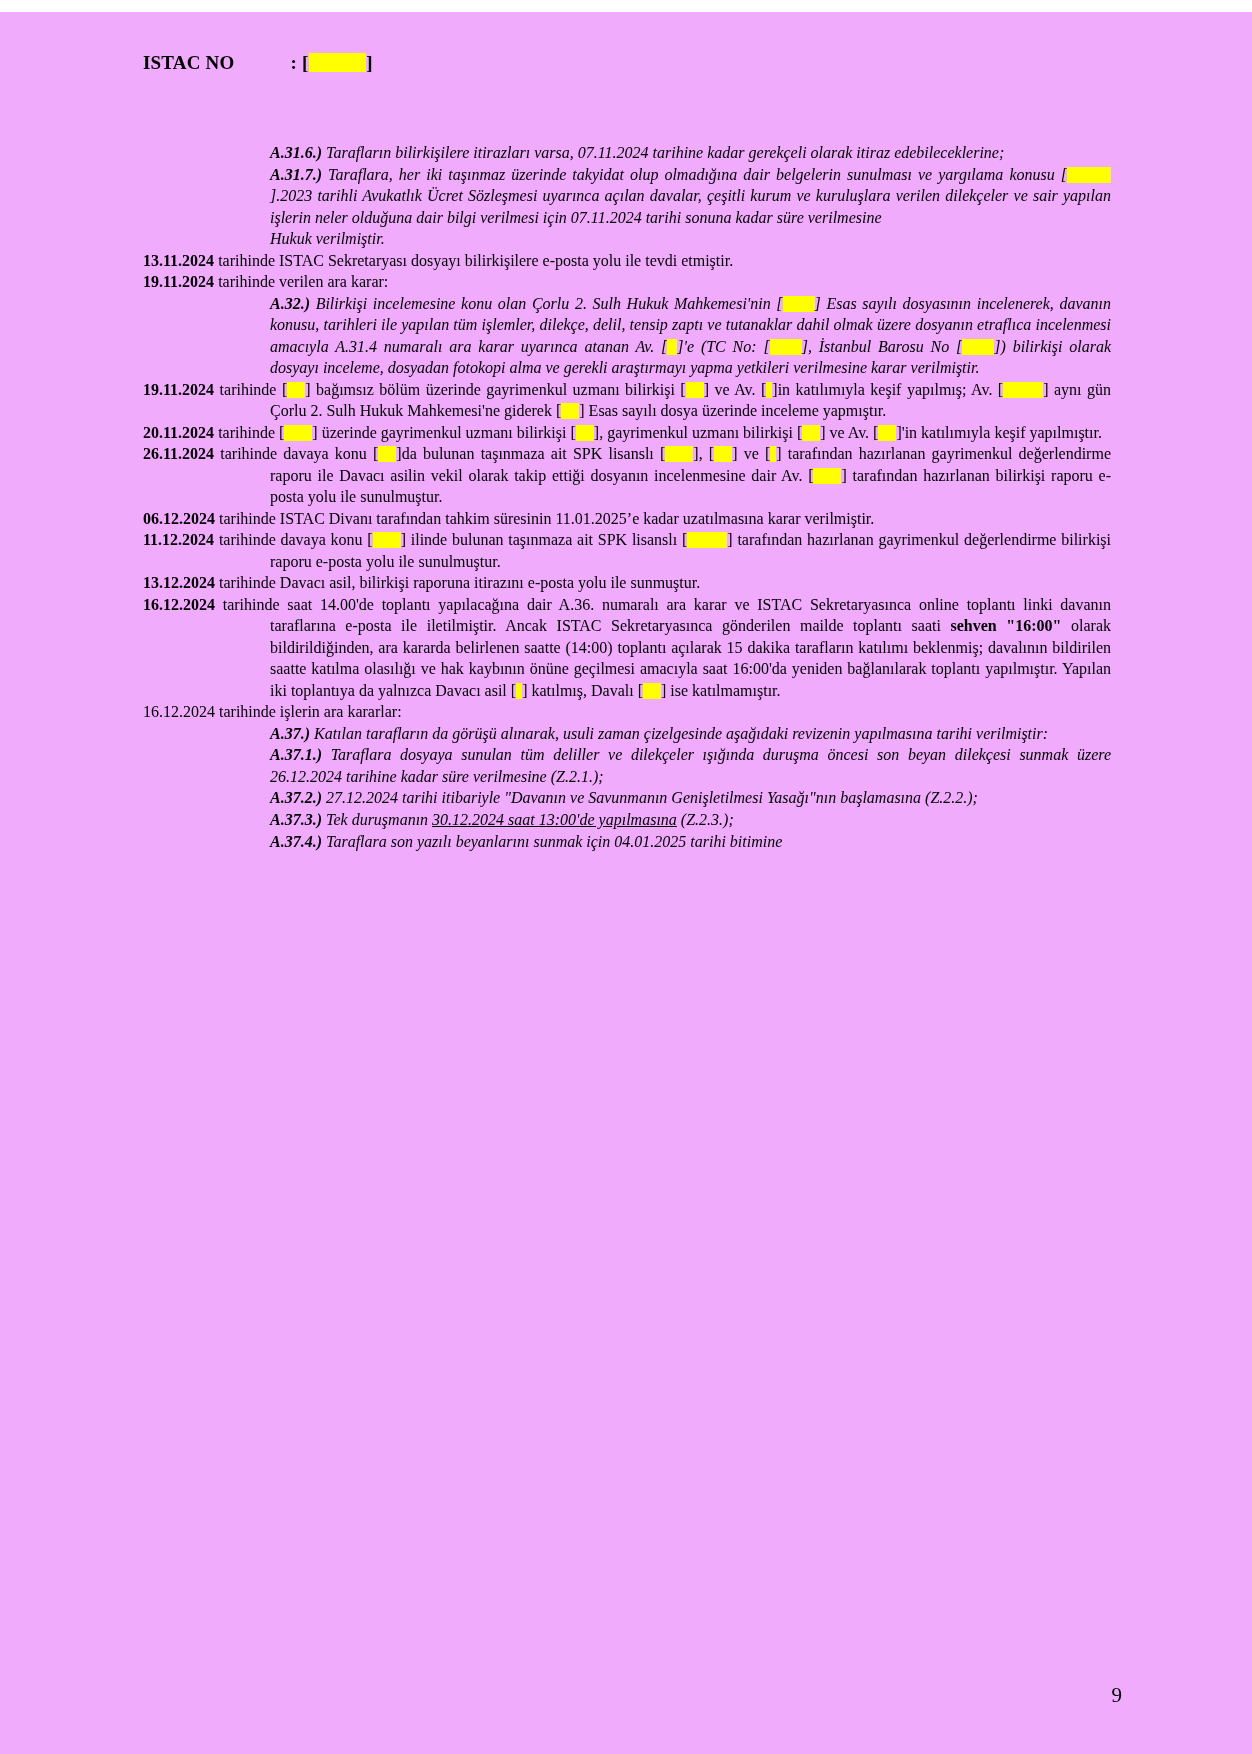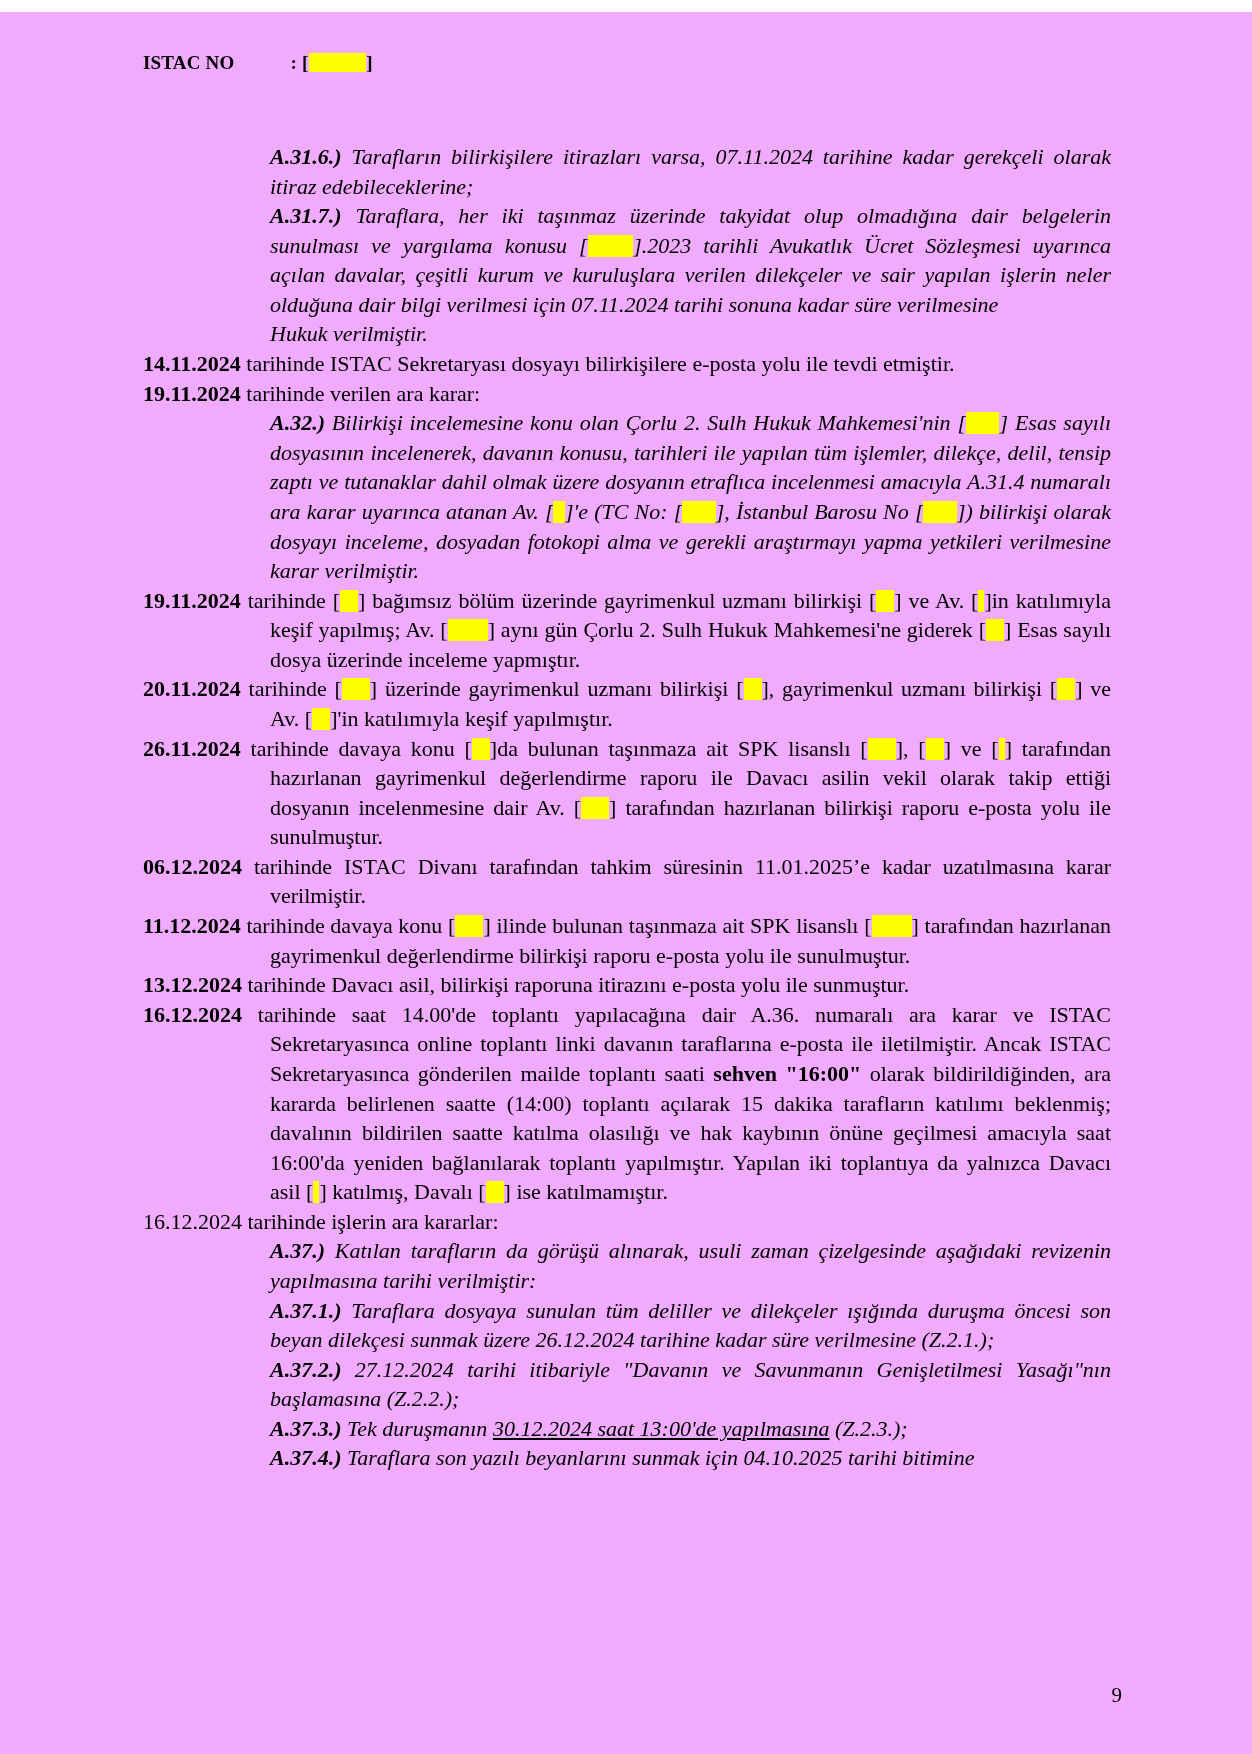--- a/index.html
+++ b/index.html
@@ -36,21 +36,21 @@
     display: inline-block;
     width: 56px;
   }
 
   
   .content {
     position: absolute;
     top: 130px;
     left: 143px;
     width: 968px;
-    font-size: 22px;
+    font-size: 16px;
     line-height: 1.345;
   }
 
   
   .decision {
     margin: 0 0 0 127px;
     text-align: justify;
     font-style: italic;
     text-indent: 0;
   }
@@ -114,21 +114,21 @@
   </div>
 
   <div class="content">
 
     <p class="decision"><span class="lbl">A.31.6.)</span><span> Tarafların bilirkişilere itirazları varsa, 07.11.2024 tarihine kadar gerekçeli olarak itiraz edebileceklerine;</span></p>
 
     <p class="decision"><span class="lbl">A.31.7.)</span><span> Taraflara, her iki taşınmaz üzerinde takyidat olup olmadığına dair belgelerin sunulması ve yargılama konusu </span><span class="brk">[</span><span class="redact w3"> </span><span class="brk">]</span><span>.2023 tarihli Avukatlık Ücret Sözleşmesi uyarınca açılan davalar, çeşitli kurum ve kuruluşlara verilen dilekçeler ve sair yapılan işlerin neler olduğuna dair bilgi verilmesi için  07.11.2024 tarihi sonuna kadar süre verilmesine</span></p>
 
     <p class="decision"><span>Hukuk verilmiştir.</span></p>
 
-    <p class="entry"><span class="date">14.11.2024</span><span class="entry-body"> tarihinde ISTAC Sekretaryası dosyayı bilirkişilere e-posta yolu ile tevdi etmiştir.</span></p>
+    <p class="entry"><span class="date">13.11.2024</span><span class="entry-body"> tarihinde ISTAC Sekretaryası dosyayı bilirkişilere e-posta yolu ile tevdi etmiştir.</span></p>
 
     <p class="entry"><span class="date">19.11.2024</span><span class="entry-body"> tarihinde verilen ara karar:</span></p>
 
     <p class="decision"><span class="lbl">A.32.)</span><span> Bilirkişi incelemesine konu olan Çorlu 2. Sulh Hukuk Mahkemesi'nin </span><span class="brk">[</span><span class="redact w2"> </span><span class="brk">]</span><span> Esas sayılı dosyasının incelenerek, davanın konusu, tarihleri ile yapılan tüm işlemler, dilekçe, delil, tensip zaptı ve tutanaklar dahil olmak üzere dosyanın etraflıca incelenmesi amacıyla A.31.4 numaralı ara karar uyarınca atanan  Av. </span><span class="brk">[</span><span class="redact half"> </span><span class="brk">]</span><span>'e (TC No: </span><span class="brk">[</span><span class="redact w2"> </span><span class="brk">]</span><span>, İstanbul Barosu No </span><span class="brk">[</span><span class="redact w2"> </span><span class="brk">]</span><span>) bilirkişi olarak dosyayı inceleme, dosyadan fotokopi alma ve  gerekli araştırmayı yapma yetkileri verilmesine karar verilmiştir.</span></p>
 
     <p class="entry"><span class="date">19.11.2024</span><span class="entry-body"> tarihinde </span><span class="brk">[</span><span class="redact w1"> </span><span class="brk">]</span><span class="entry-body"> bağımsız bölüm üzerinde gayrimenkul uzmanı bilirkişi </span><span class="brk">[</span><span class="redact w1"> </span><span class="brk">]</span><span class="entry-body"> ve Av. </span><span class="brk">[</span><span class="redact half"> </span><span class="brk">]</span><span class="entry-body">in katılımıyla keşif yapılmış; Av. </span><span class="brk">[</span><span class="redact w3"> </span><span class="brk">]</span><span class="entry-body"> aynı gün Çorlu 2. Sulh Hukuk Mahkemesi'ne giderek </span><span class="brk">[</span><span class="redact w1"> </span><span class="brk">]</span><span class="entry-body"> Esas sayılı dosya üzerinde inceleme yapmıştır.</span></p>
 
     <p class="entry"><span class="date">20.11.2024</span><span class="entry-body"> tarihinde </span><span class="brk">[</span><span class="redact w2"> </span><span class="brk">]</span><span class="entry-body"> üzerinde gayrimenkul uzmanı bilirkişi </span><span class="brk">[</span><span class="redact w1"> </span><span class="brk">]</span><span class="entry-body">, gayrimenkul uzmanı bilirkişi </span><span class="brk">[</span><span class="redact w1"> </span><span class="brk">]</span><span class="entry-body"> ve Av. </span><span class="brk">[</span><span class="redact w1"> </span><span class="brk">]</span><span class="entry-body">'in katılımıyla keşif yapılmıştır.</span></p>
 
     <p class="entry"><span class="date">26.11.2024</span><span class="entry-body"> tarihinde davaya konu </span><span class="brk">[</span><span class="redact w1"> </span><span class="brk">]</span><span class="entry-body">da bulunan taşınmaza ait SPK lisanslı </span><span class="brk">[</span><span class="redact w2"> </span><span class="brk">]</span><span class="entry-body">, </span><span class="brk">[</span><span class="redact w1"> </span><span class="brk">]</span><span class="entry-body"> ve </span><span class="brk">[</span><span class="redact half"> </span><span class="brk">]</span><span class="entry-body"> tarafından hazırlanan gayrimenkul değerlendirme raporu ile Davacı asilin vekil olarak takip ettiği dosyanın incelenmesine dair Av. </span><span class="brk">[</span><span class="redact w2"> </span><span class="brk">]</span><span class="entry-body"> tarafından hazırlanan bilirkişi raporu e-posta yolu ile sunulmuştur.</span></p>
@@ -144,19 +144,19 @@
     <p class="entry"><span class="date date-plain">16.12.2024</span><span class="entry-body"> tarihinde işlerin ara kararlar:</span></p>
 
     <p class="decision"><span class="lbl">A.37.)</span><span>      Katılan tarafların da görüşü alınarak, usuli zaman çizelgesinde aşağıdaki revizenin yapılmasına tarihi verilmiştir:</span></p>
 
     <p class="decision"><span class="lbl">A.37.1.)</span><span> Taraflara dosyaya sunulan tüm deliller ve dilekçeler ışığında duruşma öncesi son beyan dilekçesi sunmak üzere   26.12.2024 tarihine kadar süre verilmesine (Z.2.1.);</span></p>
 
     <p class="decision"><span class="lbl">A.37.2.)</span><span> 27.12.2024 tarihi itibariyle "Davanın ve Savunmanın Genişletilmesi Yasağı"nın başlamasına (Z.2.2.);</span></p>
 
     <p class="decision"><span class="lbl">A.37.3.)</span><span> Tek duruşmanın </span><span class="u">30.12.2024 saat 13:00'de yapılmasına</span><span> (Z.2.3.);</span></p>
 
-    <p class="decision"><span class="lbl">A.37.4.)</span><span>  Taraflara son yazılı beyanlarını sunmak için 04.10.2025 tarihi bitimine</span></p>
+    <p class="decision"><span class="lbl">A.37.4.)</span><span>  Taraflara son yazılı beyanlarını sunmak için 04.01.2025 tarihi bitimine</span></p>
 
   </div>
 
   <div class="page-number">9</div>
 
 </div>
 
 </body></html>

